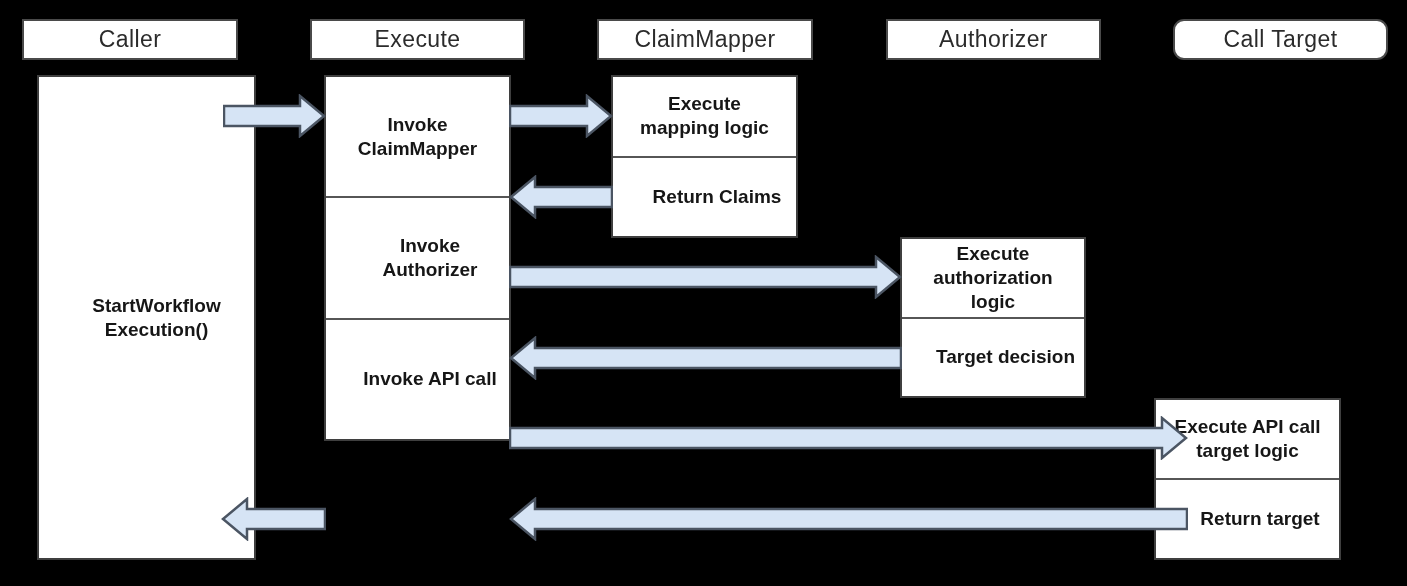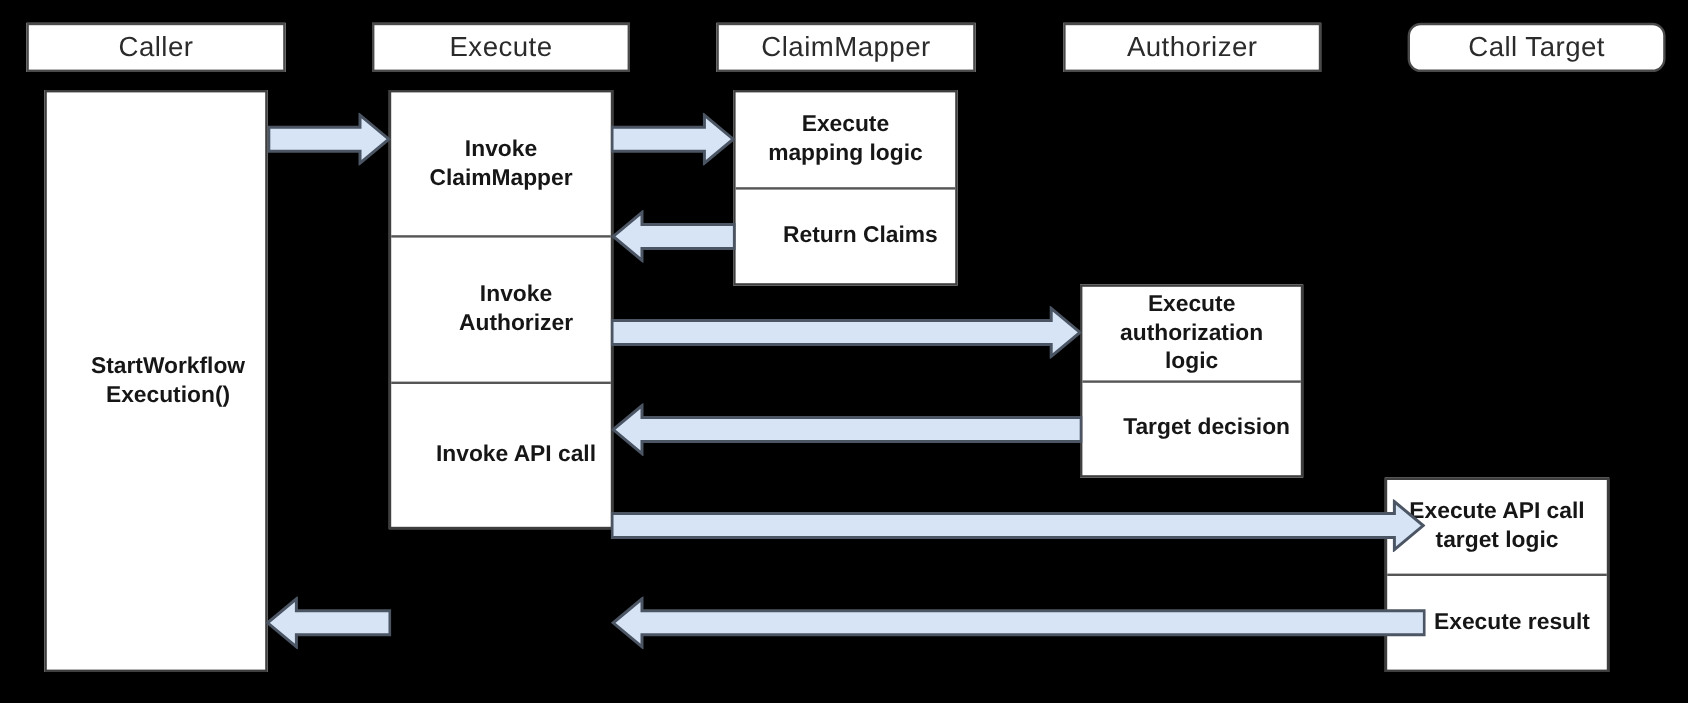--- a/index.html
+++ b/index.html
@@ -51,21 +51,21 @@
   .arrow svg { display: block; }
 
   
   .hdr-caller      { left: 22px;   width: 216px; }
   .hdr-frontend    { left: 310px;  width: 215px; }
   .hdr-claimmapper { left: 597px;  width: 216px; }
   .hdr-authorizer  { left: 886px;  width: 215px; }
   .hdr-calltarget  { left: 1173px; width: 215px; border-radius: 11px; }
 
   
-  .col-caller      { left: 37px;   top: 75px;  width: 186px; height: 485px; padding-left: 20px; }
+  .col-caller      { left: 37px;   top: 75px;  width: 219px; height: 485px; padding-left: 20px; }
   .col-frontend    { left: 324px;  top: 75px;  width: 187px; height: 366px; }
   .col-claimmapper { left: 611px;  top: 75px;  width: 187px; height: 163px; }
   .col-authorizer  { left: 900px;  top: 237px; width: 186px; height: 161px; }
   .col-calltarget  { left: 1154px; top: 398px; width: 187px; height: 162px; }
 
   
   .a1 { left: 223px; top: 94px;  width: 103px; }
   .a2 { left: 509px; top: 94px;  width: 104px; }
   .a3 { left: 509px; top: 175px; width: 104px; }
   .a4 { left: 509px; top: 255px; width: 393px; }
@@ -107,21 +107,21 @@
   <div class="col col-authorizer">
     <div class="cell">Execute
 authorization
 logic</div>
     <div class="cell">Target decision</div>
   </div>
 
   <div class="col col-calltarget">
     <div class="cell">Execute API call
 target logic</div>
-    <div class="cell">Execute result</div>
+    <div class="cell">Return target</div>
   </div>
 
   <div class="arrow a1">
       <svg width="103" height="44" viewBox="0 0 103 44">
         <polygon points="1,12 77,12 77,2 101,22 77,42 77,32 1,32" fill="#d6e4f5" stroke="#4b5563" stroke-width="2.5" stroke-linejoin="miter"></polygon>
       </svg>
     </div>
   <div class="arrow a2">
       <svg width="104" height="44" viewBox="0 0 104 44">
         <polygon points="1,12 78,12 78,2 102,22 78,42 78,32 1,32" fill="#d6e4f5" stroke="#4b5563" stroke-width="2.5" stroke-linejoin="miter"></polygon>

